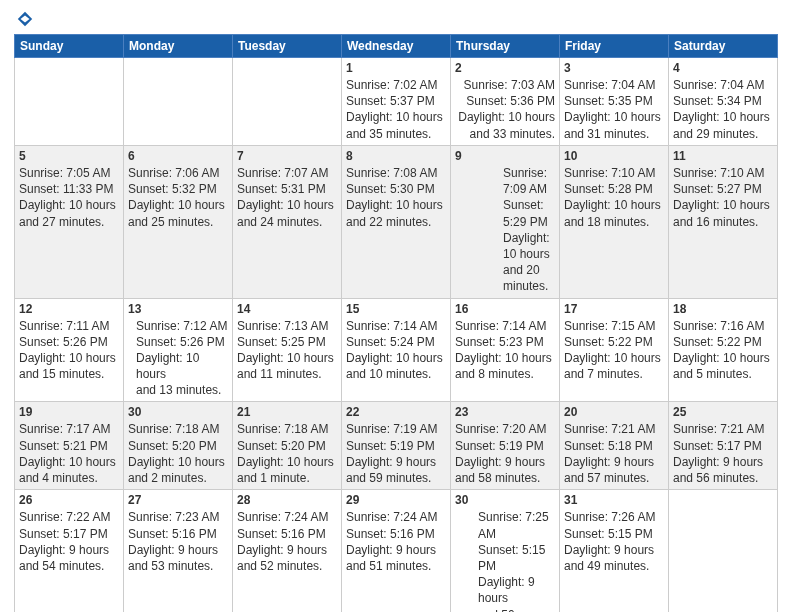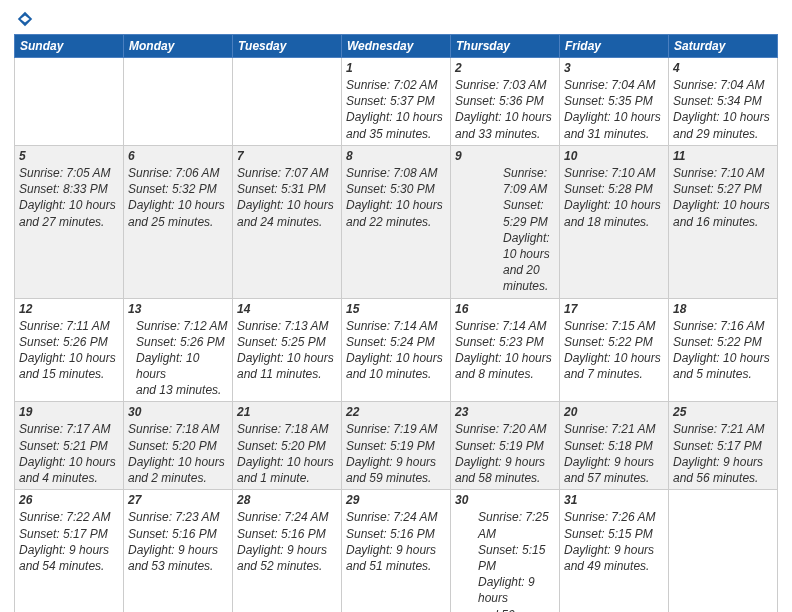--- a/index.html
+++ b/index.html
@@ -9,21 +9,20 @@
       width: 792px;
       height: 612px;
       overflow: hidden;
     }
     .page {
       width: 792px;
       height: 612px;
       padding: 10px 14px;
       display: flex;
       flex-direction: column;
-      font-style: italic;
     }
     .header {
       display: flex;
       justify-content: space-between;
       align-items: flex-start;
       margin-bottom: 6px;
     }
     .logo {
       display: flex;
       flex-direction: column;
@@ -147,21 +146,21 @@
           <td class="empty"></td>
           <td>
             <span class="day-number">1</span>
             <div class="day-info" style="white-space: pre-line;">Sunrise: 7:02 AM
 Sunset: 5:37 PM
 Daylight: 10 hours
 and 35 minutes.</div>
           </td>
           <td>
             <span class="day-number">2</span>
-            <div class="day-info" style="white-space: pre-line;">Sunrise: 7:03 AM
+            <div class="day-info" style="white-space: pre-line; text-align: right;">Sunrise: 7:03 AM
 Sunset: 5:36 PM
 Daylight: 10 hours
 and 33 minutes.</div>
           </td>
           <td>
             <span class="day-number">3</span>
             <div class="day-info" style="white-space: pre-line;">Sunrise: 7:04 AM
 Sunset: 5:35 PM
 Daylight: 10 hours
 and 31 minutes.</div>
@@ -171,21 +170,21 @@
             <div class="day-info" style="white-space: pre-line;">Sunrise: 7:04 AM
 Sunset: 5:34 PM
 Daylight: 10 hours
 and 29 minutes.</div>
           </td>
         </tr>
         <tr class="row-even">
           <td>
             <span class="day-number">5</span>
             <div class="day-info" style="white-space: pre-line;">Sunrise: 7:05 AM
-Sunset: 8:33 PM
+Sunset: 11:33 PM
 Daylight: 10 hours
 and 27 minutes.</div>
           </td>
           <td>
             <span class="day-number">6</span>
             <div class="day-info" style="white-space: pre-line;">Sunrise: 7:06 AM
 Sunset: 5:32 PM
 Daylight: 10 hours
 and 25 minutes.</div>
           </td>

